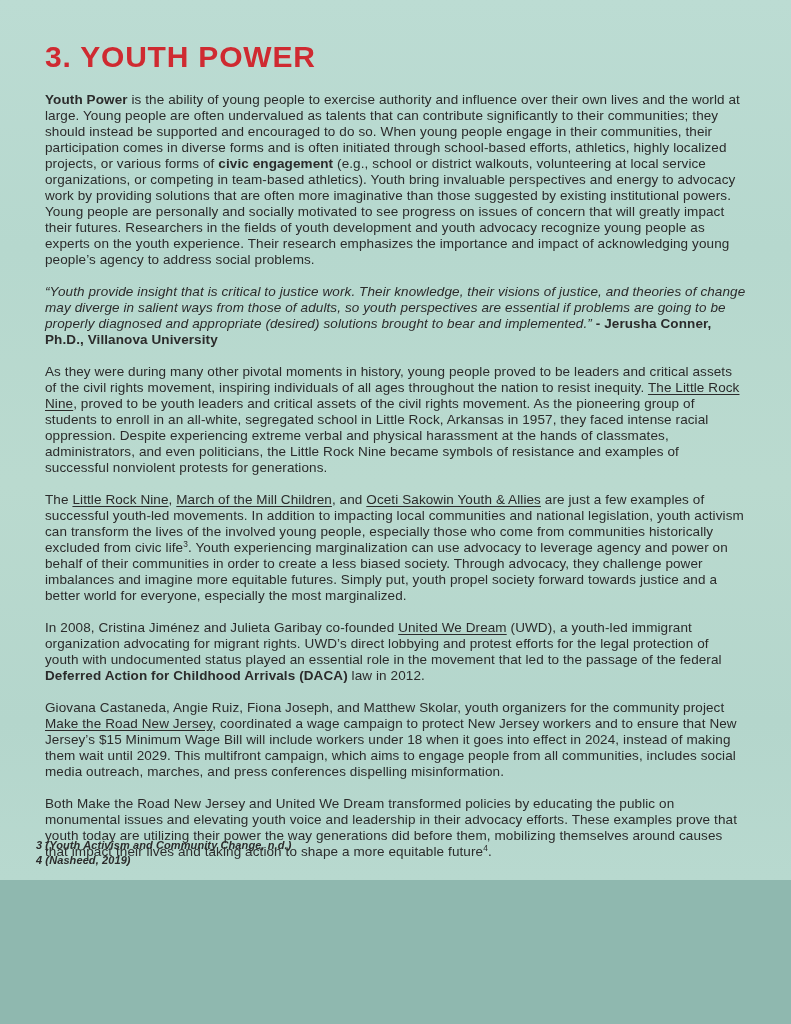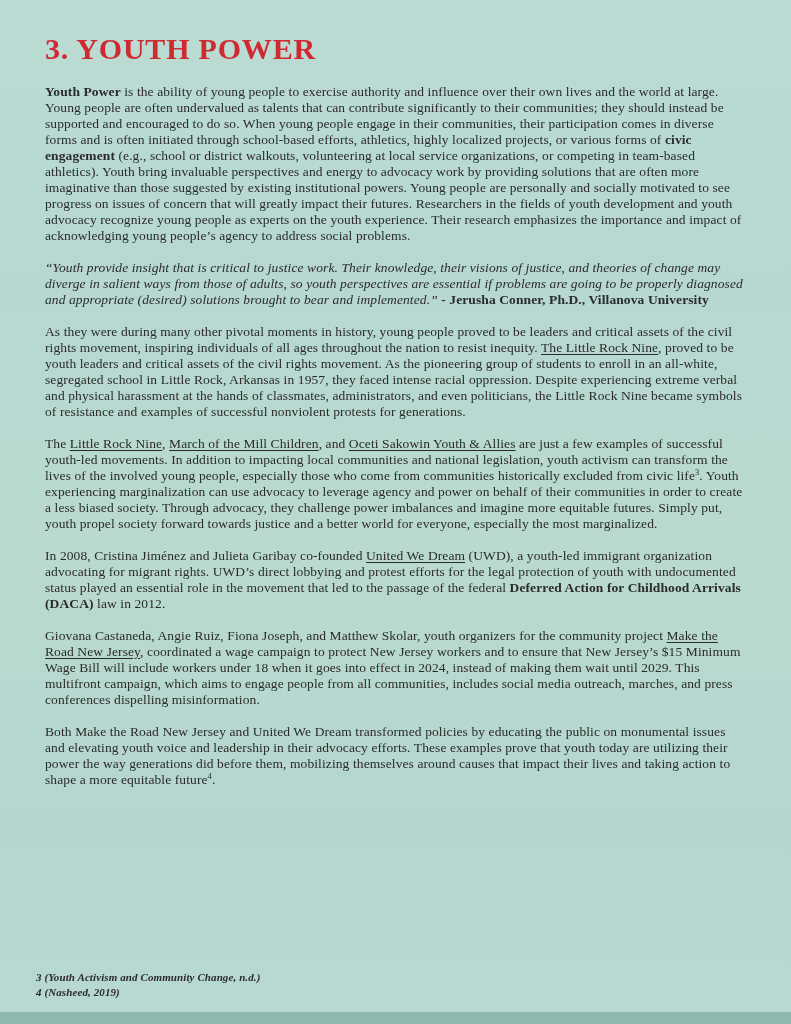--- a/index.html
+++ b/index.html
@@ -1,25 +1,25 @@
 <!DOCTYPE html>
 <html><head>
 <meta charset="utf-8">
 <style>
   * { margin: 0; padding: 0; box-sizing: border-box; }
   html, body { background: #8fb8af; }
   .page {
     position: relative;
     width: 791px;
-    height: 1012px;
+    height: 880px;
     margin: 0 auto;
     background: linear-gradient(180deg, #bcdcd3 0%, #b6d8ce 28%, #badacf 55%, #b4d6cc 82%, #b8d9cf 100%);
-    font-family: Liberation Serif, serif;
+    font-family: Liberation Sans, sans-serif;
     color: #2b2b2b;
-    padding: 30px 45px 0 45px;
+    padding: 38px 45px 0 45px;
     overflow: hidden;
   }
   h1.doc-title {
     color: #cf2a31;
     font-size: 30px;
     font-weight: 700;
     letter-spacing: 0.8px;
     margin: 2px 0 18px 0;
   }
   h2.section-heading {

